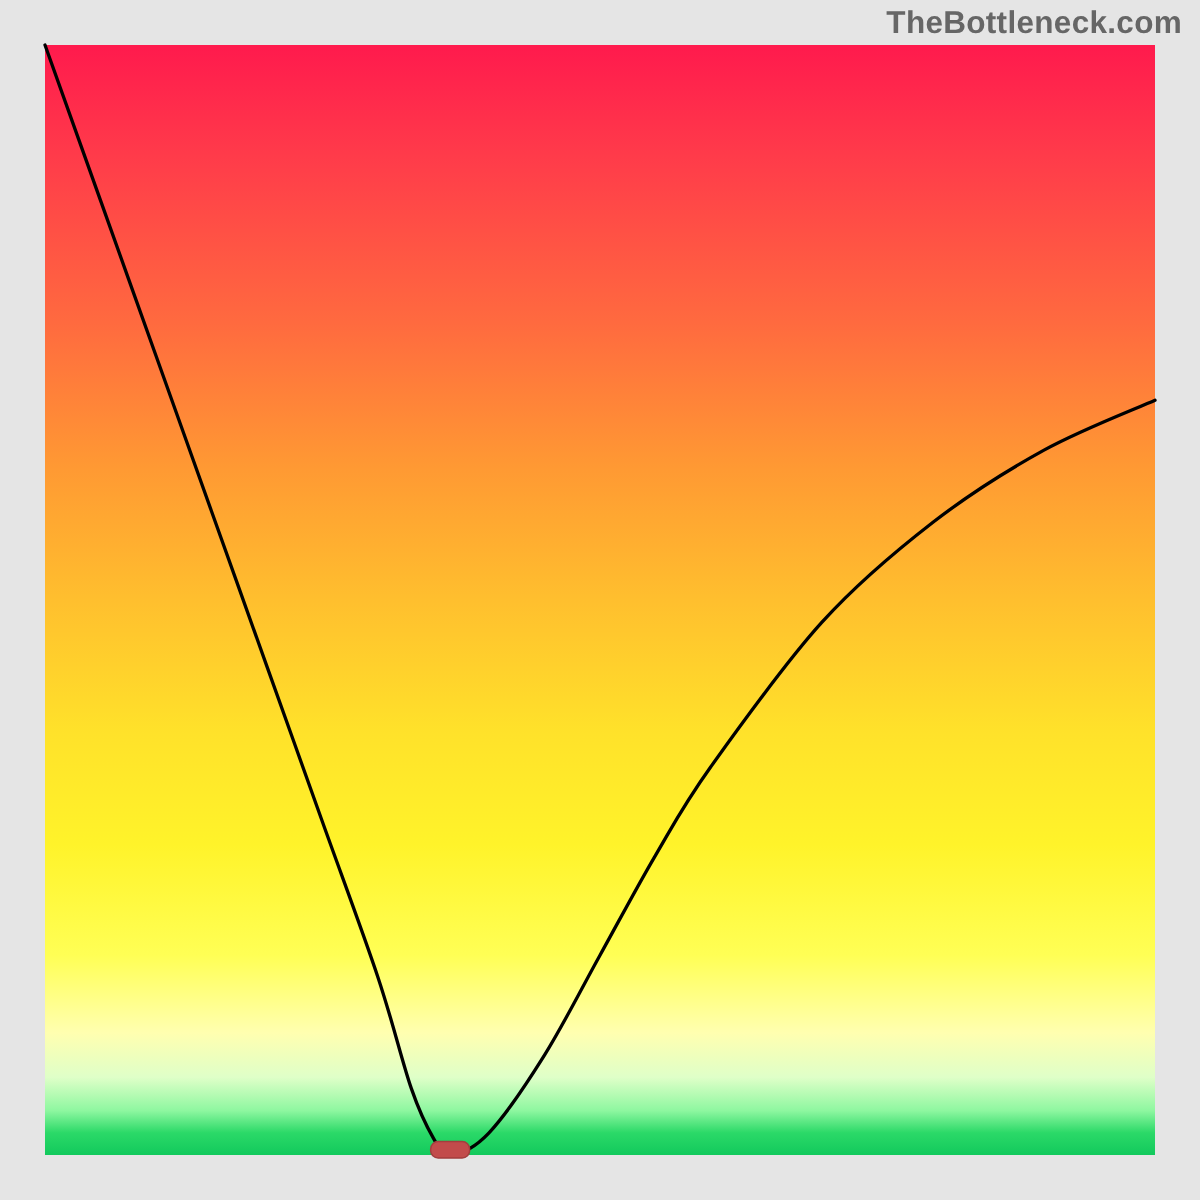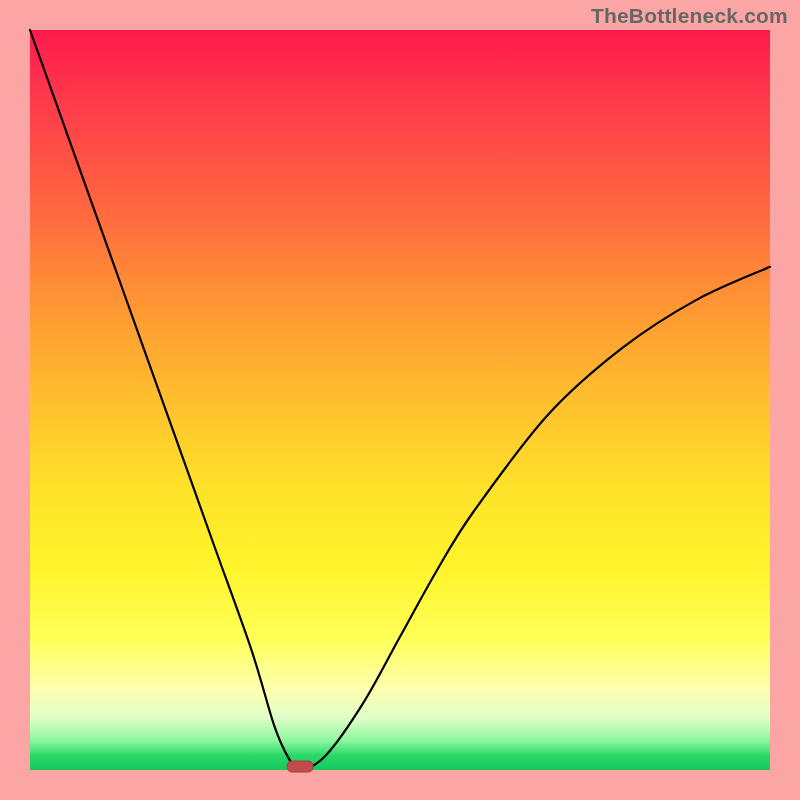--- a/index.html
+++ b/index.html
@@ -10,21 +10,21 @@
     background: #000;
     overflow: hidden;
     font-family: Arial, Helvetica, sans-serif;
   }
   .frame {
     position: absolute;
     left: 0;
     top: 0;
     width: 800px;
     height: 800px;
-    background: #fca5a5;
+    background: #e5e5e5;
   }
   .plot {
     position: absolute;
     left: 30px;
     top: 30px;
     width: 740px;
     height: 740px;
     
     background: linear-gradient(
       to bottom,

